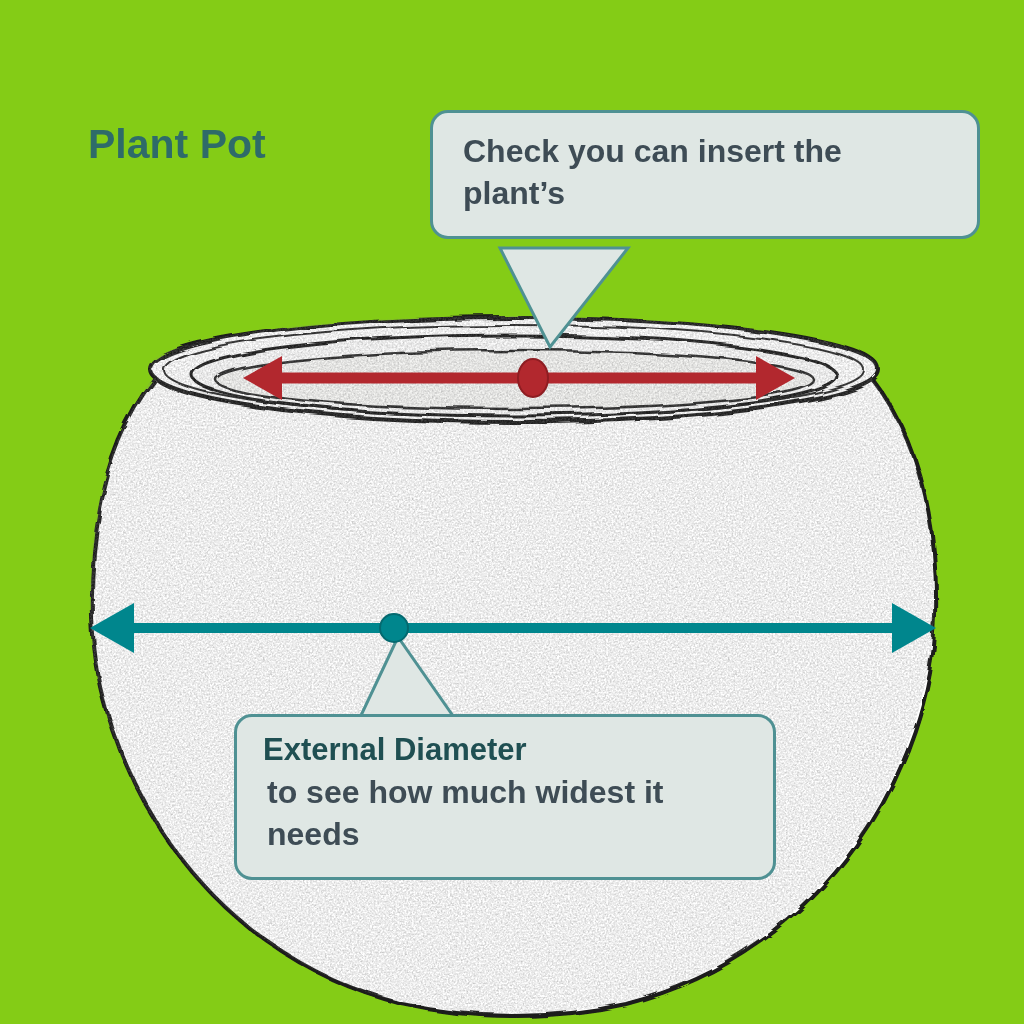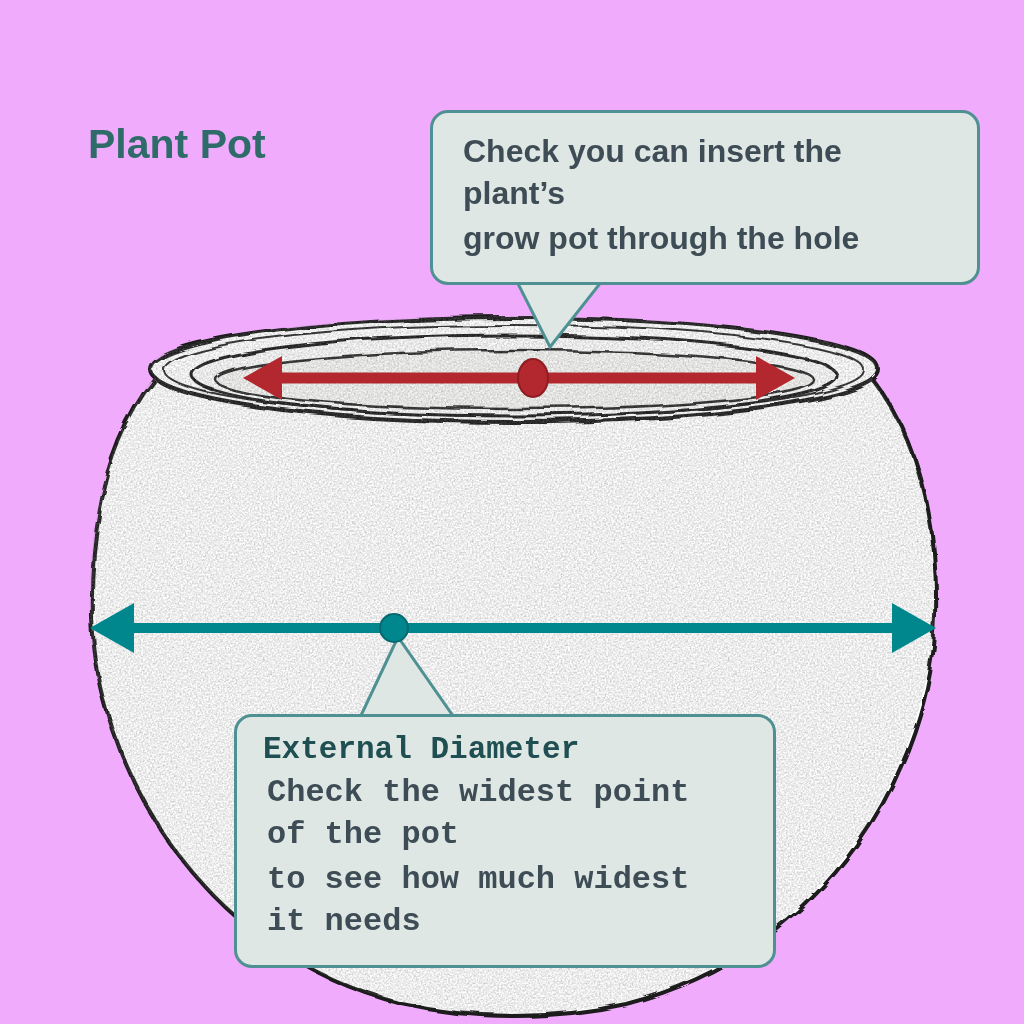--- a/index.html
+++ b/index.html
@@ -1,37 +1,37 @@
 <!DOCTYPE html>
 <html><head>
 <meta charset="utf-8">
 <style>
   html,body{margin:0;padding:0;background:#ffffff;}
   #canvas{
-    position:relative;width:1024px;height:1024px;overflow:hidden;background:#f0abfc;
+    position:relative;width:1024px;height:1024px;overflow:hidden;background:#84cc16;
     font-family:"Liberation Sans", sans-serif;
   }
   #diagram-svg{position:absolute;left:0;top:0;}
   .title{
     position:absolute;left:88px;top:118px;
     font-size:41px;font-weight:700;color:#2e6b69;line-height:1.3;
   }
   .callout{
     position:absolute;box-sizing:border-box;
     background:#dfe7e4;border:3px solid #4f9193;border-radius:18px;
     padding:14px 26px 18px 26px;
   }
   .callout .co-heading{
     margin:0 0 4px 0;font-size:31px;font-weight:700;color:#1f4f52;line-height:1.2;
   }
   .callout .co-line{
     margin:4px;font-size:32px;font-weight:600;color:#3e4c55;line-height:1.3;
   }
   #callout-opening{left:430px;top:110px;width:550px;}
-  #callout-diameter{left:234px;top:714px;width:542px;font-family:Liberation Mono, monospace;}
+  #callout-diameter{left:234px;top:714px;width:542px;}
 </style>
 </head>
 <body>
 
 <div id="canvas">
 
   <svg id="diagram-svg" width="1024" height="1024" viewBox="0 0 1024 1024" aria-hidden="true">
     <defs>
       <filter id="rough" x="-5%" y="-5%" width="110%" height="110%">
         <feTurbulence type="turbulence" baseFrequency="0.012 0.028" numOctaves="2" seed="4" result="t"></feTurbulence>
@@ -78,22 +78,20 @@
     <ellipse cx="533" cy="378" rx="15" ry="19" fill="#b2282e" stroke="#8e1d22" stroke-width="2"></ellipse>
     <circle cx="394" cy="628" r="14" fill="#00868d" stroke="#04696f" stroke-width="2"></circle>
   </svg>
 
   <div class="title">
     <div>Plant Pot</div>
   </div>
 
   <div class="callout" id="callout-opening">
     <p class="co-line">Check you can insert the plant’s</p>
-    <p class="co-line">grow pot through the hole</p>
   </div>
 
   <div class="callout" id="callout-diameter">
     <h2 class="co-heading">External Diameter</h2>
-    <p class="co-line">Check the widest point of the pot</p>
     <p class="co-line">to see how much widest it needs</p>
   </div>
 
 </div>
 
 </body></html>

